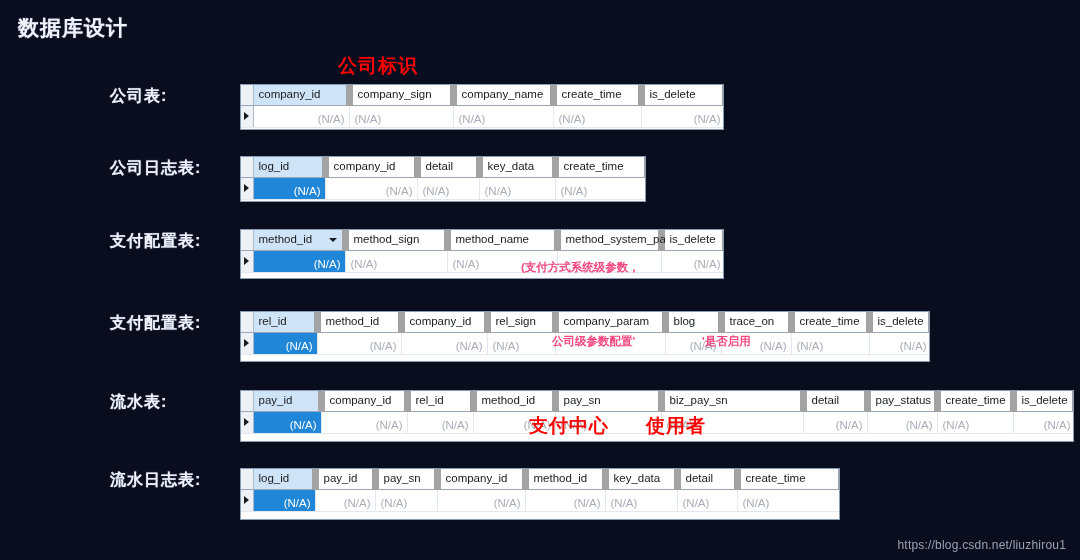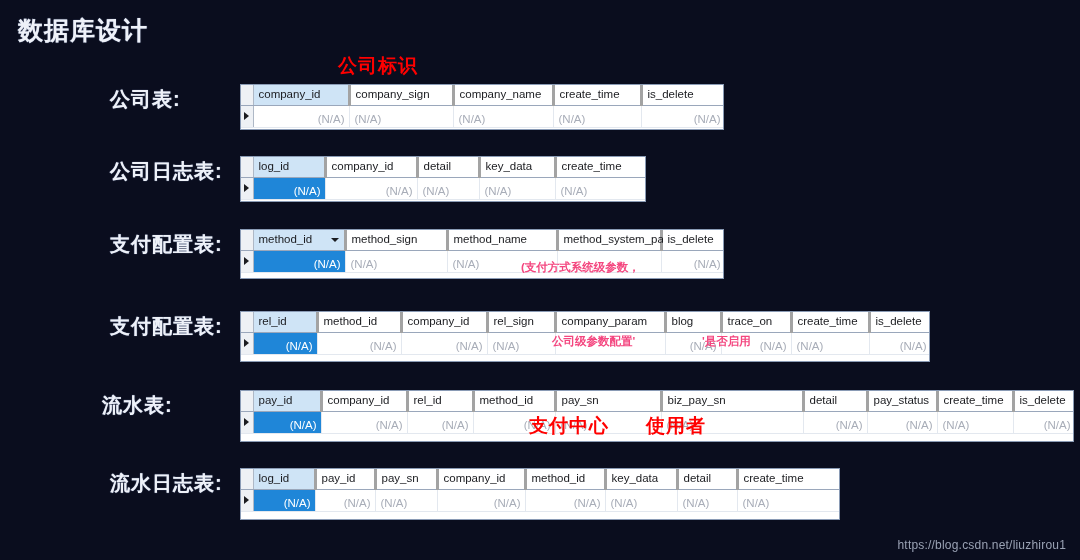--- a/index.html
+++ b/index.html
@@ -6,47 +6,47 @@
   html, body { margin:0; padding:0; }
   body {
     width:1080px; height:560px;
     background:#0a0d1e;
     font-family:"Liberation Sans", sans-serif;
     overflow:hidden;
     position:relative;
   }
   #slide-title {
     position:absolute; left:18px; top:14px;
-    color:#eef1f8; font-size:25px; font-weight:700;
+    color:#eef1f8; font-size:21px; font-weight:700;
     letter-spacing:1px;
     text-shadow:0 0 1px #98a8d0;
   }
   .row-label {
     position:absolute;
     color:#eef1f8;
-    font-size:20px;
+    font-size:16px;
     font-weight:600;
     letter-spacing:1px;
     white-space:nowrap;
     text-align:right;
     text-shadow:0 0 1px #8fa0c8;
   }
   .grid {
     position:absolute;
     background:#ffffff;
     border:1px solid #8a9bb5;
     font-family:"Liberation Sans", sans-serif;
     font-size:11.5px;
     color:#17181c;
     overflow:hidden;
   }
   .grid table { border-collapse:collapse; table-layout:fixed; width:100%; height:100%; }
   .grid th {
     background:#ffffff;
-    border-right:3px solid #a3a3a3;
+    border-right:7px solid #a3a3a3;
     border-bottom:1px solid #9aa7bb;
     font-weight:400;
     text-align:left;
     padding:2px 0 3px 5px;
     height:20px;
     color:#1a1b1f;
     white-space:nowrap;
     position:relative;
   }
   .grid th.selhdr { background:#cfe4f6; }
@@ -268,21 +268,21 @@
       </tr>
       <tr class="spacer-row">
           <td colspan="10"></td>
         </tr>
     </tbody>
   </table>
 </div>
 <div class="annot pink" style="left:552px; top:334px;">公司级参数配置'</div>
 <div class="annot pink" style="left:702px; top:334px;">'是否启用</div>
 
-<div class="row-label" style="left:102px; top:392px;">流水表:</div>
+<div class="row-label" style="left:110px; top:392px;">流水表:</div>
 <div class="grid" id="grid-4" style="left:240px; top:390px; width:834px; height:52px;">
   <table>
     <colgroup>
         <col style="width:12px">
         <col style="width:68px">
         <col style="width:86px">
         <col style="width:66px">
         <col style="width:82px">
         <col style="width:106px">
         <col style="width:142px">

